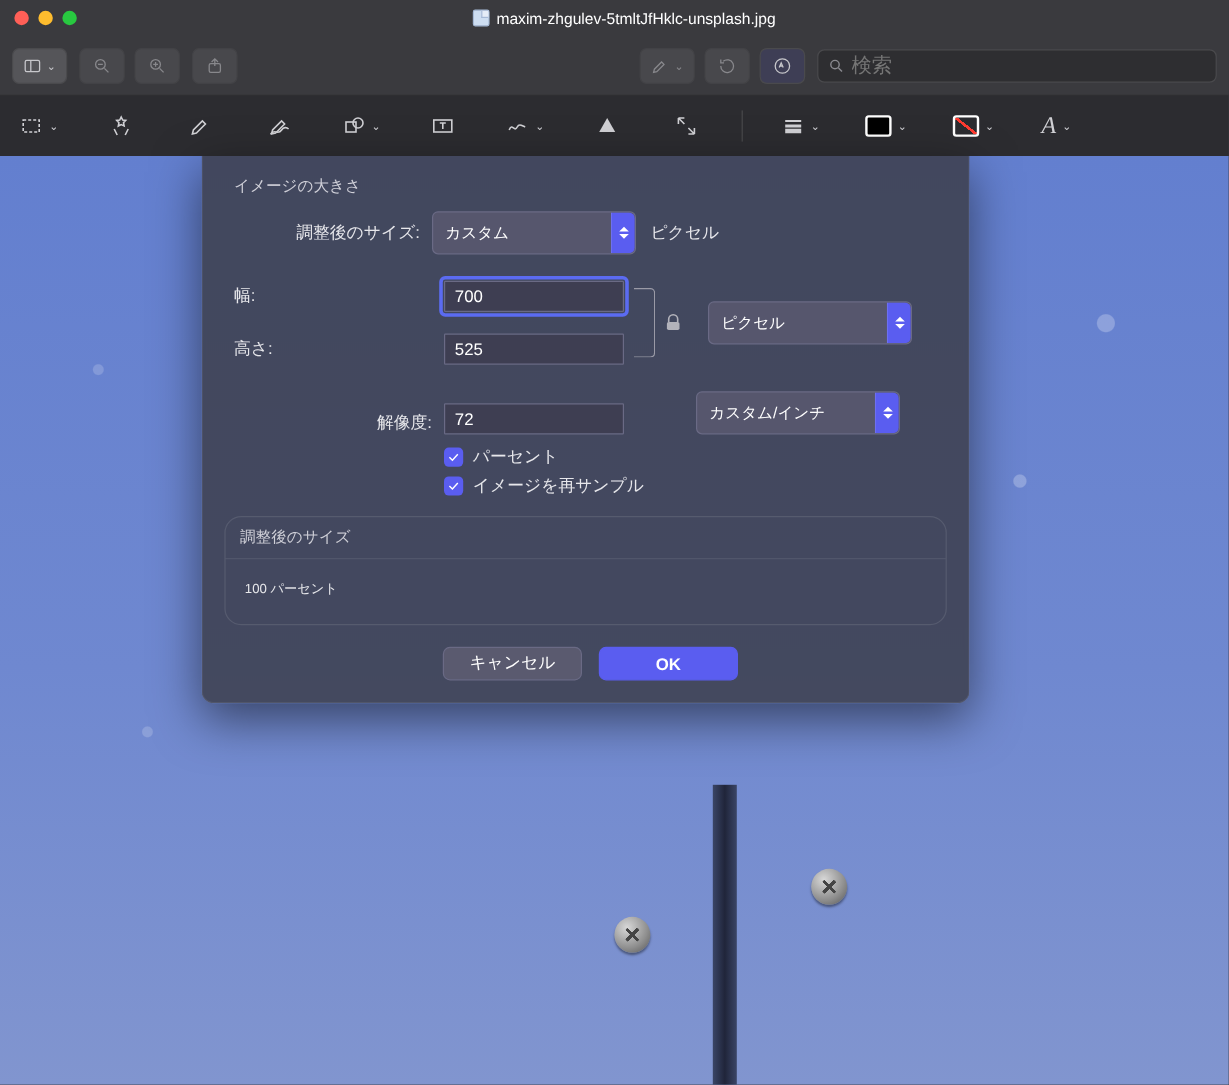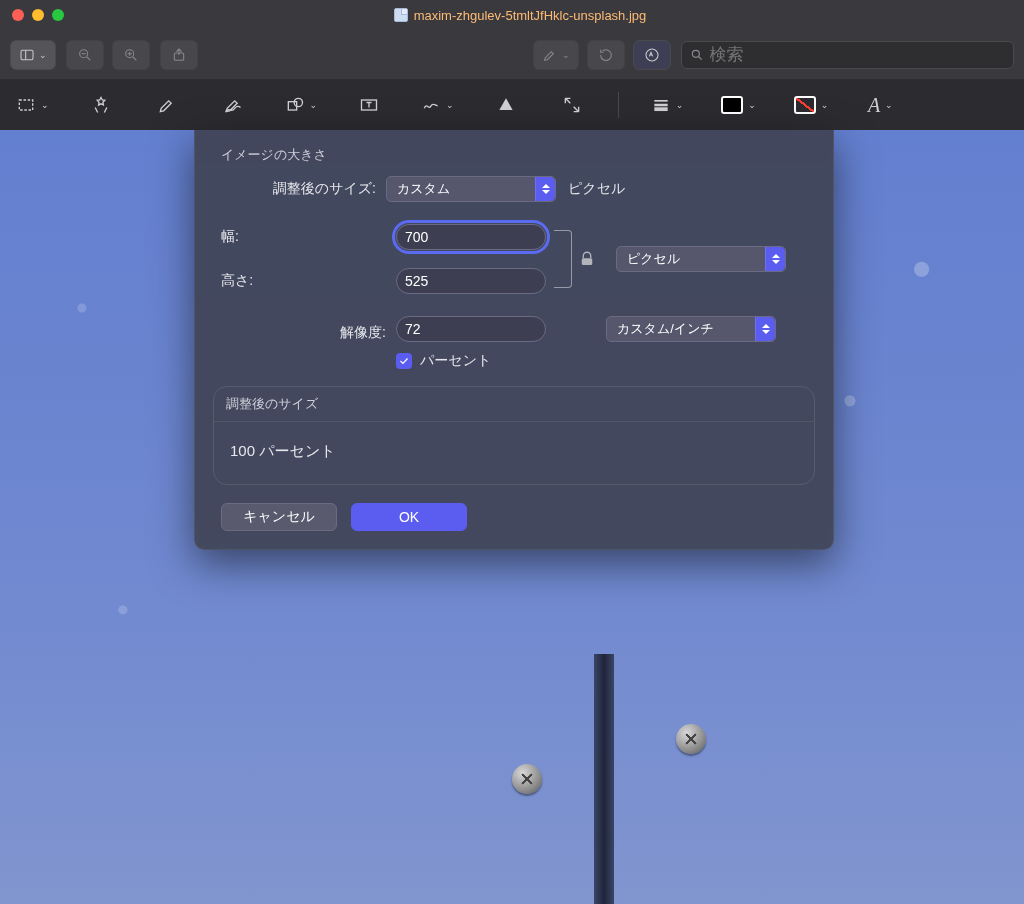--- a/index.html
+++ b/index.html
@@ -10,21 +10,21 @@
   
   .titlebar {
     height: 30px; background: #3a3a3e; display: flex; align-items: center; padding-left: 12px; position: relative;
   }
   .traffic { display: flex; gap: 8px; }
   .traffic span { width: 12px; height: 12px; border-radius: 50%; display: block; }
   .traffic .red   { background: #ff5f57; }
   .traffic .yellow{ background: #febc2e; }
   .traffic .green { background: #28c840; }
   .titlebar .title {
-    position: absolute; left: 0; right: 0; text-align: center; font-size: 13px; color: #fdba74;
+    position: absolute; left: 0; right: 0; text-align: center; font-size: 13px; color: #ffffff;
     display: flex; justify-content: center; align-items: center; gap: 6px; padding-left: 16px;
   }
   .titlebar .title .file-icon { width: 14px; height: 14px; background: #cdddf1; border:1px solid #a6b9d6; border-radius:2px; display:inline-block; position:relative; }
   .titlebar .title .file-icon::after { content:""; position:absolute; right:0; top:0; width:5px; height:5px; background:#e5ecf7; border-left:1px solid #a6b9d6; border-bottom:1px solid #a6b9d6; }
 
   
   .toolbar {
     height: 50px; background: #3a3a3e; display: flex; align-items: center; padding: 0 10px; gap: 10px; border-bottom: 1px solid #2e2e31;
   }
   .tb-group { display: flex; gap: 8px; align-items: center; }
@@ -85,70 +85,69 @@
   }
 
   
   .dialog {
     position: absolute; top: 0; left: 168px; width: 640px; padding-bottom: 18px;
     background: rgba(62,64,78,.88); backdrop-filter: blur(2px);
     border: 1px solid rgba(255,255,255,.07); border-top: none;
     border-bottom-left-radius: 10px; border-bottom-right-radius: 10px;
     box-shadow: 0 14px 40px rgba(0,0,0,.5);
     color: #e7e7eb;
-    margin-left: 26px;
   }
   .dialog .section { padding: 16px 26px 10px 26px; }
   .section-title { font-size: 13px; color:#d0d0d8; margin-bottom: 12px; }
 
   .row { display: flex; align-items: center; margin: 10px 0; }
   .row .lbl { width: 165px; text-align: right; padding-right: 10px; font-size: 14px; color:#e7e7eb; }
   .dd {
-    position: relative; height: 26px; background: #56566d; border: 1px solid #6a6a85; border-radius: 5px;
+    position: relative; height: 36px; background: #56566d; border: 1px solid #6a6a85; border-radius: 5px;
     display: flex; align-items: center; padding: 0 26px 0 10px; font-size: 13px; color:#fff; cursor:pointer;
   }
   .dd .arrows {
     position: absolute; right: 0; top: 0; bottom: 0; width: 20px; border-left:1px solid rgba(255,255,255,.12);
     background: #5a5df0; border-top-right-radius:5px; border-bottom-right-radius:5px;
     display:flex; flex-direction:column; align-items:center; justify-content:center; gap:1px;
   }
   .dd .arrows::before { content:""; border:4px solid transparent; border-bottom-color:#fff; margin-bottom:1px; }
   .dd .arrows::after  { content:""; border:4px solid transparent; border-top-color:#fff; }
   .txt-inline { margin-left: 12px; font-size: 14px; }
 
   .num {
-    height: 26px; width: 150px; background: #3e3e52; border: 1px solid #6a6a85; border-radius: 13px;
+    height: 26px; width: 150px; background: #3e3e52; border: 1px solid #6a6a85; border-radius: 1px;
     color: #fff; padding: 0 8px; font-size: 14px;
   }
   .num.focused { outline: 3px solid #5b6bf1; outline-offset: 1px; }
 
   .lock {
     width: 30px; display:flex; align-items:center; justify-content:center; color:#b3b3bb;
   }
   .lock svg { width:18px; height:18px; fill:#b3b3bb; }
   .bracket { width: 18px; border-right: 1.5px solid #9a9aa6; border-top: 1.5px solid #9a9aa6; border-bottom: 1.5px solid #9a9aa6; height: 58px; border-top-right-radius:4px; border-bottom-right-radius:4px; margin-left:8px; }
 
   .chk { display:flex; align-items:center; gap:8px; margin: 6px 0 2px 175px; font-size:14px; }
   .chk .box {
     width:16px; height:16px; border-radius:4px; background:#5a5df0; display:flex; align-items:center; justify-content:center;
   }
   .chk .box svg { width:12px; height:12px; stroke:#fff; stroke-width:2.4; fill:none; }
 
   .result-box {
     margin: 4px 18px 4px 18px; border: 1px solid rgba(255,255,255,.1); border-radius: 14px;
   }
   .result-box .hdr { padding: 8px 12px; font-size:13px; color:#d0d0d8; border-bottom:1px solid rgba(255,255,255,.08);}
-  .result-box .body { padding: 14px 16px 18px 16px; font-size:15px; line-height:2; }
-
-  .dlg-buttons { display:flex; justify-content:flex-start; gap:14px; padding: 14px 18px 0 26px; }
+  .result-box .body { padding: 14px 16px 18px 16px; font-size:11px; line-height:2; }
+
+  .dlg-buttons { display:flex; justify-content:center; gap:14px; padding: 14px 18px 0 26px; }
   .btn {
     min-width: 116px; height: 28px; border-radius: 6px; border: 1px solid #6a6a85; background:#5a5a6f;
     color:#fff; font-size:14px; cursor:pointer;
   }
-  .btn.primary { background:#5a5df0; border-color:#5a5df0; font-weight:400; }
+  .btn.primary { background:#5a5df0; border-color:#5a5df0; font-weight:700; }
 </style>
 </head>
 <body>
 
 <div class="titlebar">
   <div class="traffic">
     <span class="red"></span>
     <span class="yellow"></span>
     <span class="green"></span>
   </div>
@@ -354,20 +353,28 @@
       </div>
 
       <div class="chk">
         <span class="box">
             <svg viewBox="0 0 24 24">
               <path d="M5 12l5 5L19 7"></path>
             </svg>
           </span>
         <span>パーセント</span>
       </div>
+      <div class="chk">
+        <span class="box">
+            <svg viewBox="0 0 24 24">
+              <path d="M5 12l5 5L19 7"></path>
+            </svg>
+          </span>
+        <span>イメージを再サンプル</span>
+      </div>
     </div>
 
     <div class="result-box">
       <div class="hdr">調整後のサイズ</div>
       <div class="body">
         <div>100 パーセント</div>
       </div>
     </div>
 
     <div class="dlg-buttons">

